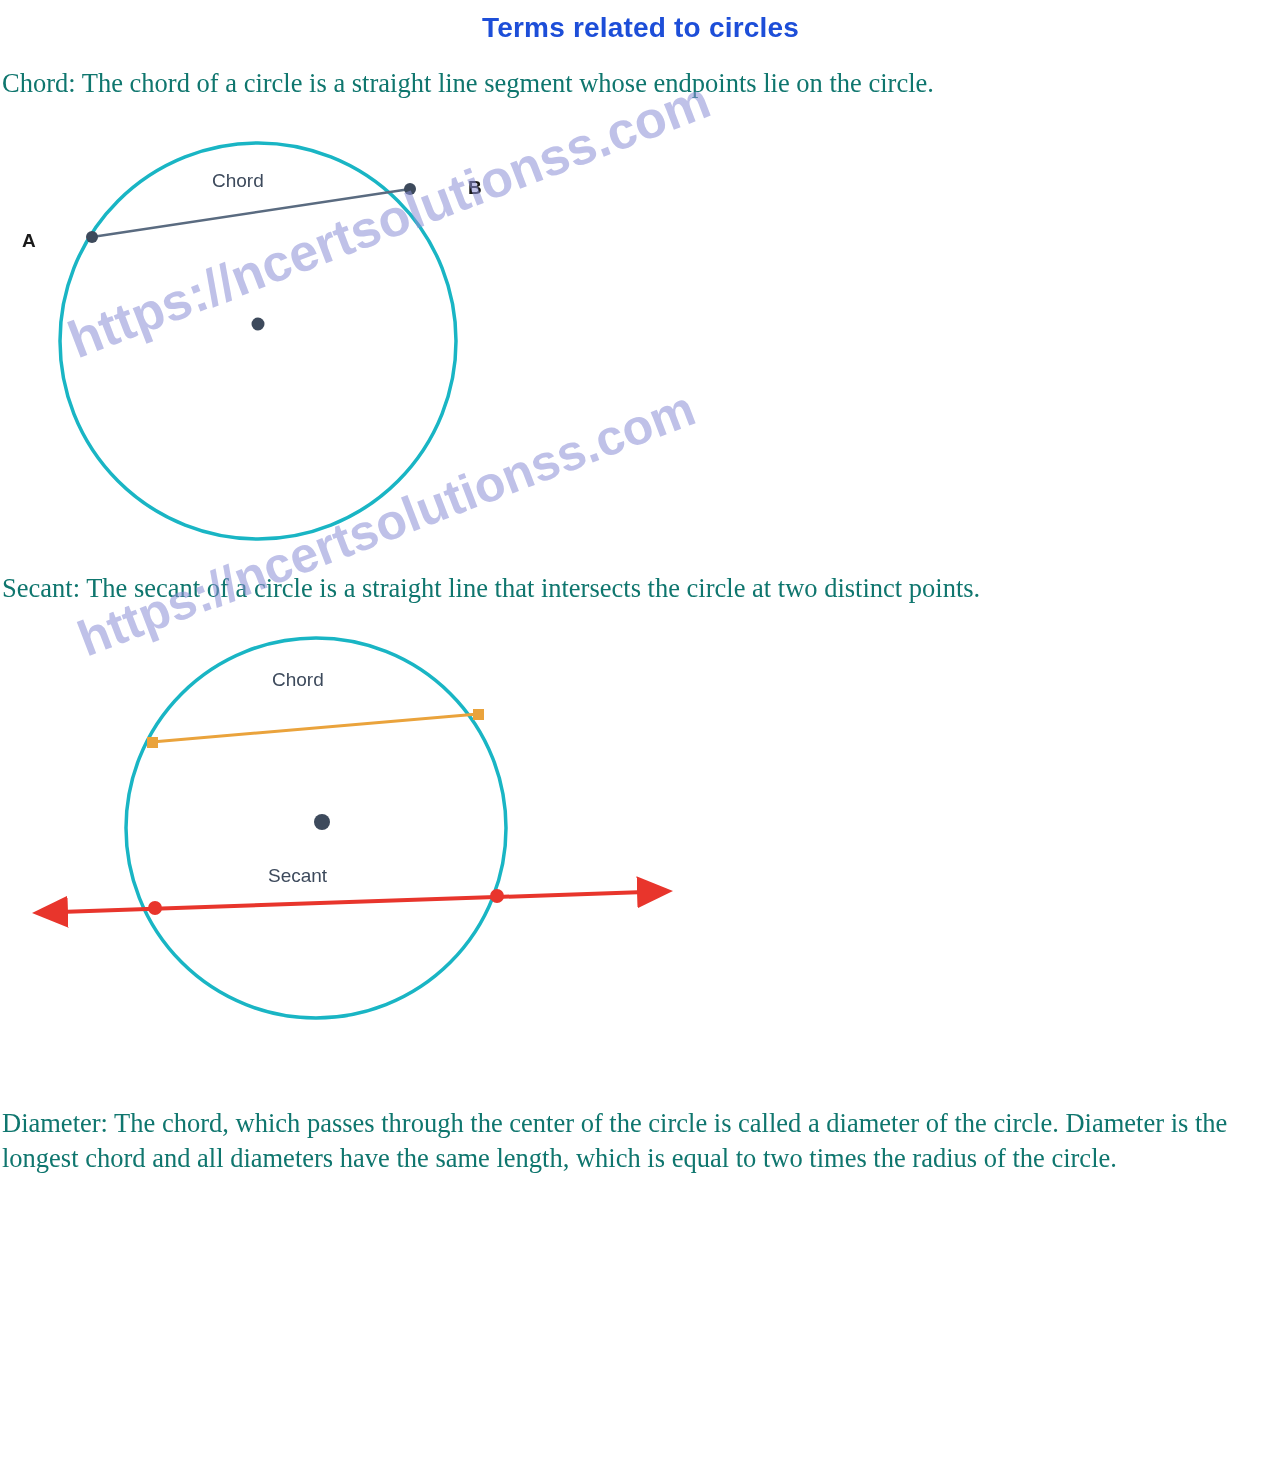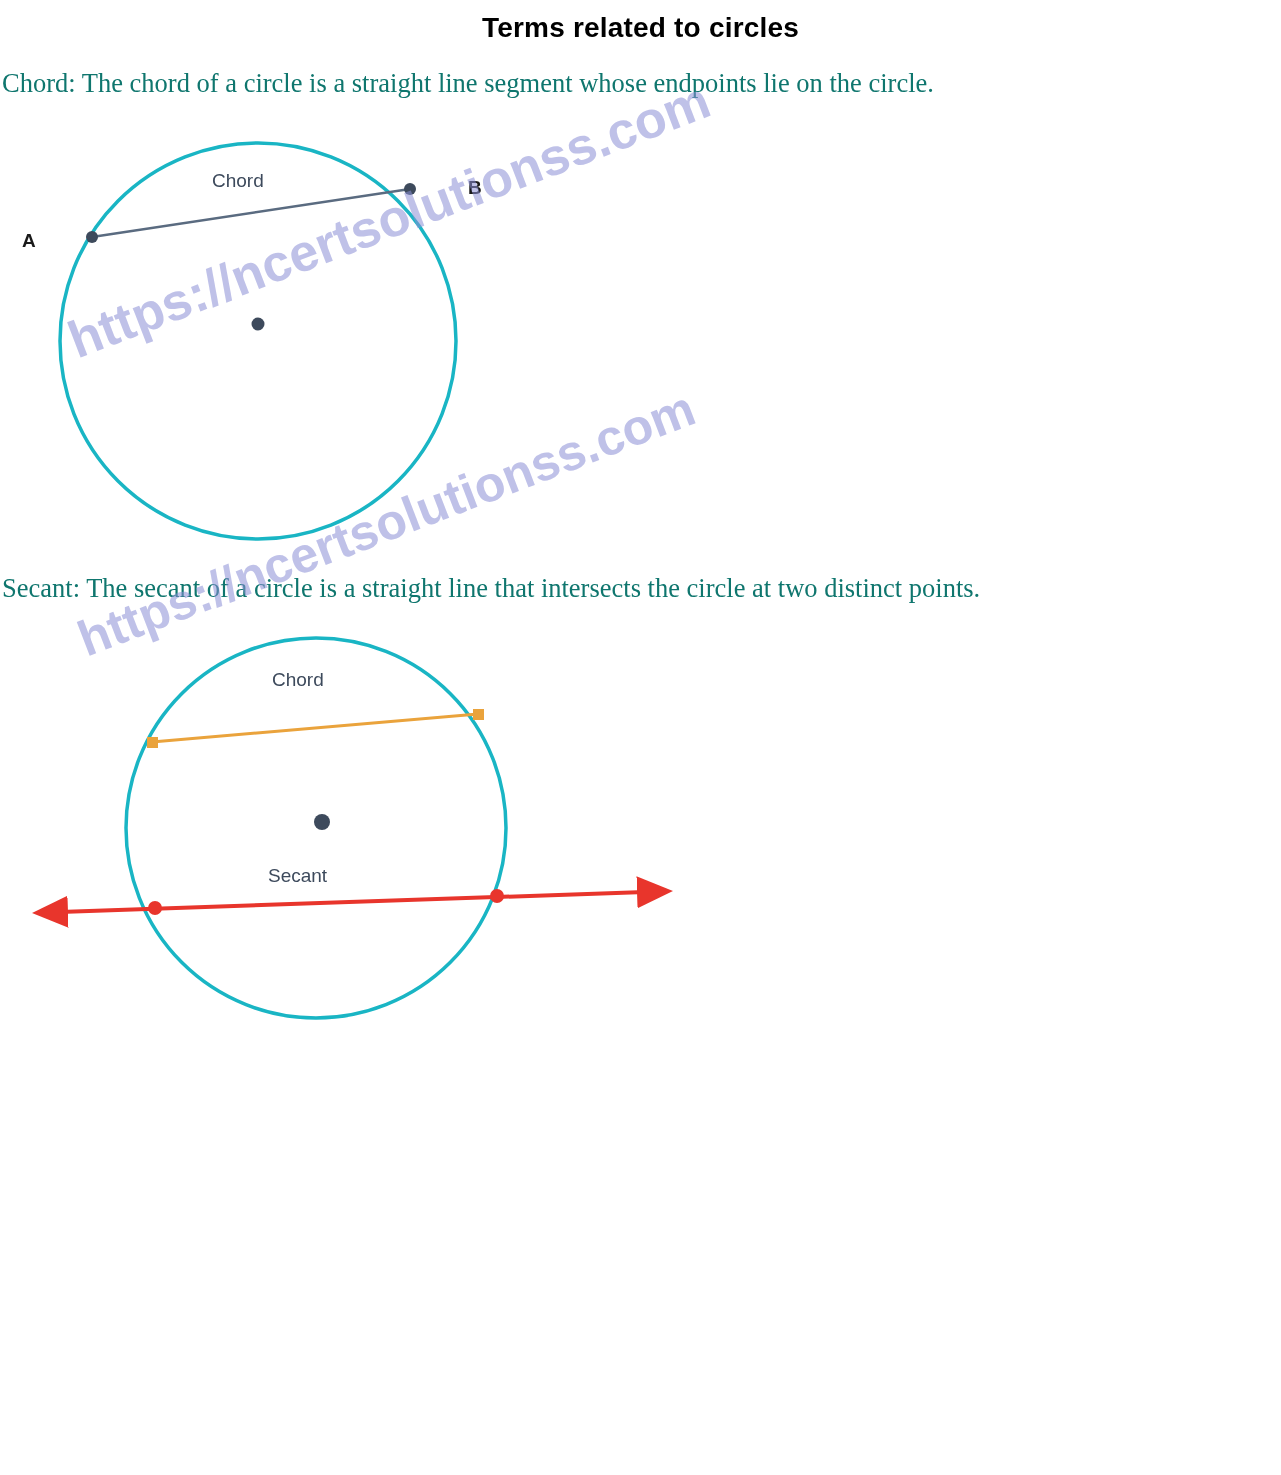--- a/index.html
+++ b/index.html
@@ -15,21 +15,21 @@
     color: #1a1a1a;
     overflow: hidden;
   }
   .page {
     position: absolute;
     inset: 0;
     padding: 0;
   }
   .title {
     text-align: center;
-    color: #000000;
+    color: #1d4ed8;
     font-family: "Liberation Sans", sans-serif;
     font-weight: bold;
     font-size: 28px;
     margin: 12px 0 0 0;
     letter-spacing: 0.2px;
   }
   .para {
     font-size: 26.5px;
     line-height: 1.32;
     margin: 22px 0 0 0;
@@ -123,14 +123,15 @@
       <circle cx="322" cy="198" r="8" fill="#3d4a5c"></circle>
       <line x1="60" y1="288" x2="645" y2="268" stroke="#e8352c" stroke-width="4" marker-start="url(#arrowL)" marker-end="url(#arrowR)"></line>
       <circle cx="155" cy="284" r="7" fill="#e8352c"></circle>
       <circle cx="497" cy="272" r="7" fill="#e8352c"></circle>
       <text class="lbl" x="272" y="62">Chord</text>
       <text class="lbl" x="268" y="258">Secant</text>
     </svg>
     <div class="wm wm2" style="left:70px; top:-10px;">https://ncertsolutionss.com</div>
   </div>
 
+  <p class="para">Diameter: The chord, which passes through the center of the circle is called a diameter of the circle. Diameter is the longest chord and all diameters have the same length, which is equal to two times the radius of the circle.</p>
 
 </div>
 
 </body></html>

